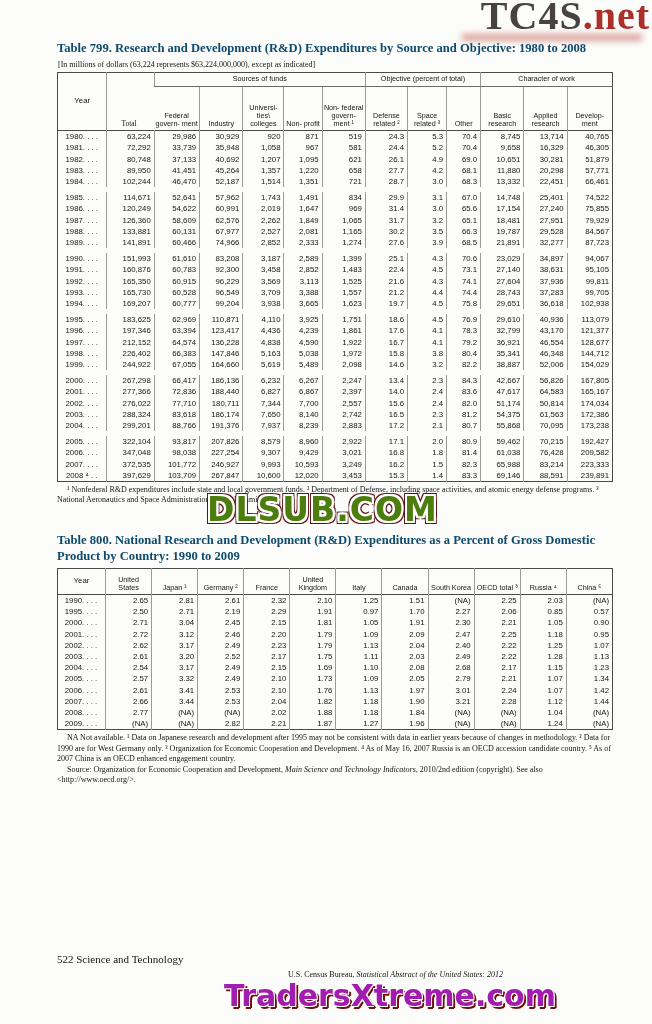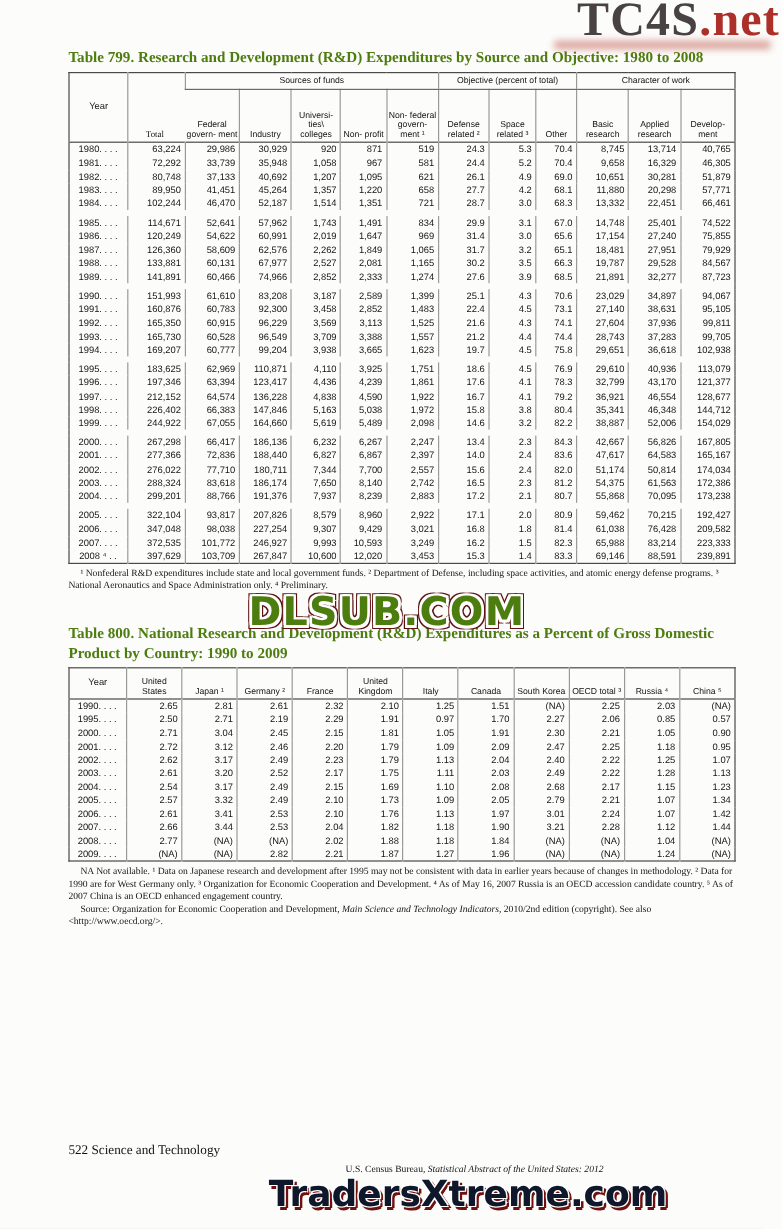--- a/index.html
+++ b/index.html
@@ -6,21 +6,21 @@
   html,body { margin:0; padding:0; background:#e9e9e7; }
   .page {
     position:relative; width:652px; height:1024px; margin:0 auto;
     background:#fcfcfa; color:#141414; overflow:hidden;
     font-family:"Liberation Serif", serif;
   }
   .content { position:absolute; left:57px; top:40px; width:556px; }
 
   .t-title {
     font-family:"Liberation Serif", serif; font-weight:bold;
-    font-size:12.6px; line-height:1.28; margin:0 0 4px 0; color:#4d7c0f;
+    font-size:12.6px; line-height:1.28; margin:0 0 4px 0; color:#0c4a6e;
   }
   .units { font-size:8px; margin:0 0 3px 1px; }
 
   table.data {
     width:100%; border-collapse:collapse; table-layout:fixed;
     font-family:"Liberation Sans", sans-serif; font-size:7.8px;
     border:1px solid #4a4a4a;
   }
   table.data thead tr.group-row th { height:14px; }
   table.data th {
@@ -77,21 +77,21 @@
     text-shadow:
       -2px -2px 0 #ffffff, 2px -2px 0 #ffffff, -2px 2px 0 #ffffff, 2px 2px 0 #ffffff,
       0 -2px 0 #ffffff, 0 2px 0 #ffffff, -2px 0 0 #ffffff, 2px 0 0 #ffffff,
       -3px -3px 0 #5c1210, 3px -3px 0 #5c1210, -3px 3px 0 #5c1210, 3px 3px 0 #5c1210;
     margin-left: 35px;
   }
   .wm-traders {
     position:absolute; left:224px; top:981px;
     font-family:"DejaVu Sans", sans-serif; font-weight:bold;
     font-size:30px; letter-spacing:0px; line-height:1;
-    color:#0f172a; z-index:6; white-space:nowrap;
+    color:#a21caf; z-index:6; white-space:nowrap;
     text-shadow:
       -1px -1px 0 #ffffff, 1px -1px 0 #ffffff, -1px 1px 0 #ffffff, 1px 1px 0 #ffffff,
       2px 3px 0 #6e1210, 3px 2px 0 #6e1210;
   }
 
   
   .c-year{width:48px}.c-total{width:46px}.c-fed{width:44px}.c-ind{width:42px}
   .c-uni{width:40px}.c-np{width:37px}.c-nfg{width:42px}.c-def{width:41px}
   .c-spc{width:38px}.c-oth{width:33px}.c-bas{width:42px}.c-app{width:42px}.c-dev{width:44px}
   
@@ -101,20 +101,21 @@
 <body>
 
 <div class="page">
 
   <div class="wm-tc4s-smear"></div>
   <div class="wm-tc4s"><span>TC4S</span><span class="net">.net</span></div>
 
   <div class="content">
 
     <h1 class="t-title">Table 799. Research and Development (R&amp;D) Expenditures by Source and Objective: 1980 to 2008</h1>
+    <div class="units">[In millions of dollars (63,224 represents $63,224,000,000), except as indicated]</div>
 
     <table class="data t799">
       <colgroup>
         <col class="c-year">
           <col class="c-total">
           <col class="c-fed">
           <col class="c-ind">
         <col class="c-uni">
           <col class="c-np">
           <col class="c-nfg">

